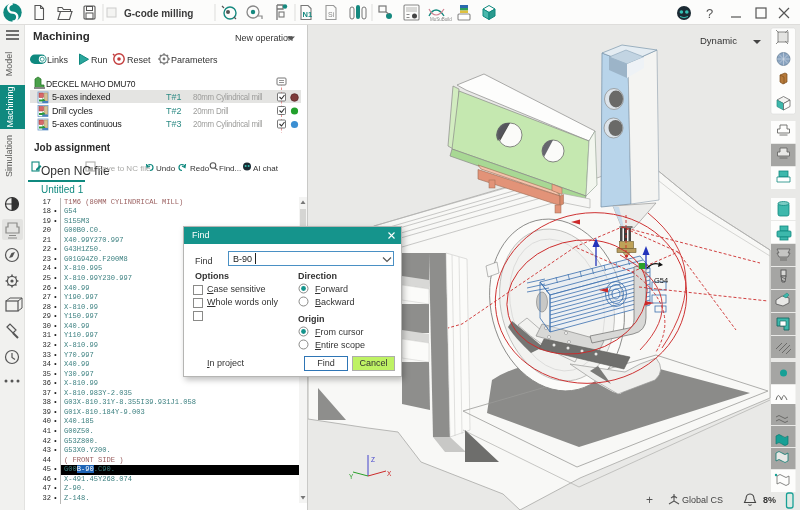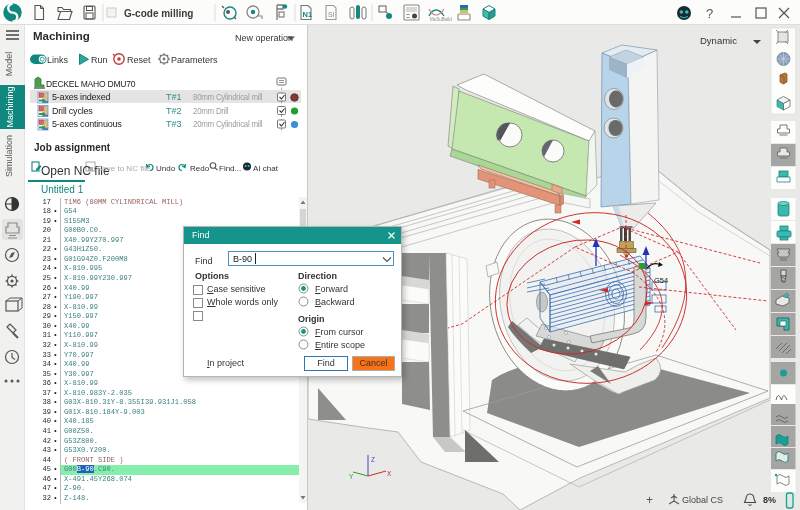--- a/index.html
+++ b/index.html
@@ -7,21 +7,21 @@
   .abs{position:absolute;}
   #topbar{left:0;top:0;width:800px;height:25px;background:#fcfcfb;border-bottom:1px solid #dedddb;box-sizing:border-box;}
   #sidebar{left:0;top:25px;width:25px;height:485px;background:#f1f1ef;border-right:1px solid #e2e2e0;box-sizing:border-box;}
   #panel{left:25px;top:25px;width:283px;height:485px;background:#ffffff;border-right:1px solid #c9c9c7;box-sizing:border-box;}
   #viewport{left:308px;top:25px;width:492px;height:485px;background:#e9e9e7;}
   #code .cl{height:9.57px;line-height:9.6px;font-family:"Liberation Mono",monospace;font-size:7.1px;letter-spacing:0;white-space:pre;display:flex;}
   #code .ln{width:26px;text-align:right;color:#2a2a2a;letter-spacing:0;flex:none;}
   #code .bu{width:9px;text-align:center;color:#222;flex:none;}
   #code .ct{border-left:1px solid #b8b8b6;padding-left:3px;color:#3d8181;flex:auto;}
   #code .cm{color:#9a5f5f;}
-  #code .hl{background:#86efac;}
+  #code .hl{background:#000000;}
   #code .sel{background:#1e63b5;color:#fff;}
 </style>
 </head>
 <body>
 <div id="topbar" class="abs">
 <svg width="800" height="25">
 
   <circle cx="12.5" cy="12.5" r="9.2" fill="#0f897f"></circle>
   <path d="M12.7,3.8 a4.6,4.4 0 1 0 0.2,8.8 a4.6,4.4 0 1 1 -0.4,8.8" fill="none" stroke="#ffffff" stroke-width="2.4"></path>
 
@@ -605,14 +605,14 @@
   <svg class="abs" style="left:114px;top:99px" width="12" height="12">
     <circle cx="5.5" cy="5.5" r="4.5" fill="#fff" stroke="#8a8a88"></circle>
       <circle cx="5.5" cy="5.5" r="2.4" fill="#15948c"></circle>
   </svg>
   <div class="abs" style="left:131px;top:100px;font-size:9px;color:#333;"><u>F</u>rom cursor</div>
   <svg class="abs" style="left:114px;top:112px" width="12" height="12">
     <circle cx="5.5" cy="5.5" r="4.5" fill="#fff" stroke="#8a8a88"></circle>
   </svg>
   <div class="abs" style="left:131px;top:113px;font-size:9px;color:#333;"><u>E</u>ntire scope</div>
   <div class="abs" style="left:120px;top:129px;width:44px;height:15px;border:1px solid #2e75b5;background:#fff;box-sizing:border-box;text-align:center;font-size:9px;color:#333;line-height:13px;">Find</div>
-  <div class="abs" style="left:168px;top:129px;width:43px;height:15px;border:1px solid #adadab;background:#f97316;box-sizing:border-box;text-align:center;font-size:9px;color:#333;line-height:13px;">Cancel</div>
+  <div class="abs" style="left:168px;top:129px;width:43px;height:15px;border:1px solid #adadab;background:#bef264;box-sizing:border-box;text-align:center;font-size:9px;color:#333;line-height:13px;">Cancel</div>
 </div>
 
 </body></html>

